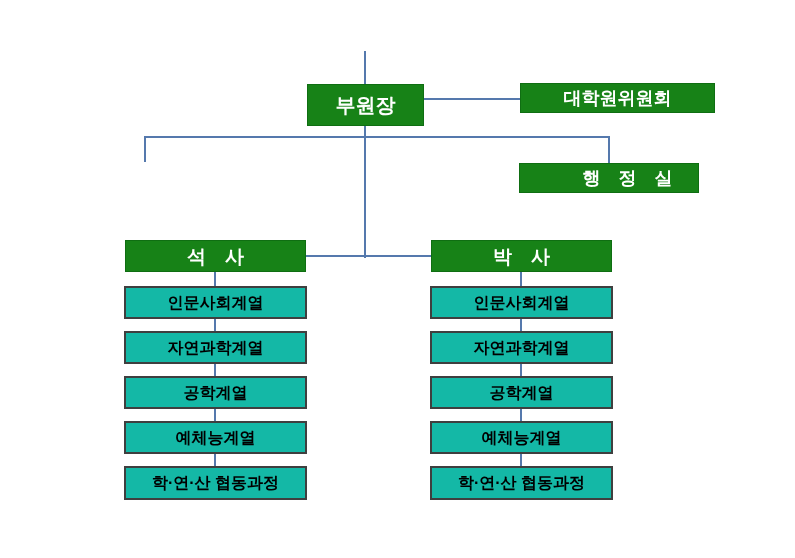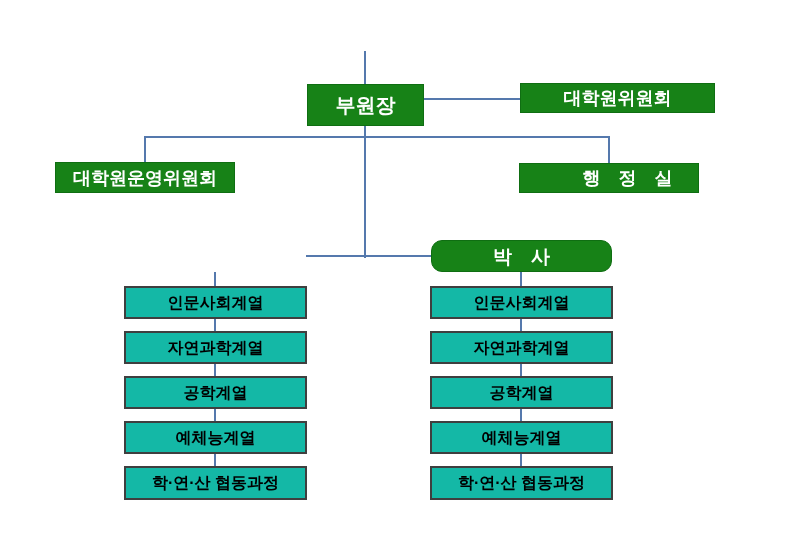--- a/index.html
+++ b/index.html
@@ -66,32 +66,32 @@
   <div class="vline" style="left:520px; top:319px; height:12px;"></div>
   <div class="vline" style="left:520px; top:364px; height:12px;"></div>
   <div class="vline" style="left:520px; top:409px; height:12px;"></div>
   <div class="vline" style="left:520px; top:454px; height:12px;"></div>
 
 
   <div class="box gbox" style="left:307px; top:84px;  width:117px; height:42px; font-size:20px;">부원장</div>
 
   <div class="box gbox" style="left:520px; top:83px;  width:195px; height:30px; font-size:18px;">대학원위원회</div>
 
-  <div class="box gbox" style="left:55px;  top:162px; width:180px; height:31px; font-size:18px;">대학원운영위원회</div>
 
   <div class="box gbox" style="left:519px; top:163px; width:180px; height:30px; font-size:18px;padding-left:37px;">행　정　실</div>
 
+  <div class="box gbox" style="left:125px; top:240px; width:181px; height:32px; font-size:19px;">석　사</div>
 
   <div class="box wbox" style="left:124px; top:286px; width:183px; height:33px;">인문사회계열</div>
   <div class="box wbox" style="left:124px; top:331px; width:183px; height:33px;">자연과학계열</div>
   <div class="box wbox" style="left:124px; top:376px; width:183px; height:33px;">공학계열</div>
   <div class="box wbox" style="left:124px; top:421px; width:183px; height:33px;">예체능계열</div>
   <div class="box wbox" style="left:124px; top:466px; width:183px; height:34px;">학·연·산 협동과정</div>
 
-  <div class="box gbox" style="left:431px; top:240px; width:181px; height:32px; font-size:19px;border-radius:11px;">박　사</div>
+  <div class="box gbox" style="left:431px; top:240px; width:181px; height:32px; font-size:19px;">박　사</div>
 
   <div class="box wbox" style="left:430px; top:286px; width:183px; height:33px;">인문사회계열</div>
   <div class="box wbox" style="left:430px; top:331px; width:183px; height:33px;">자연과학계열</div>
   <div class="box wbox" style="left:430px; top:376px; width:183px; height:33px;">공학계열</div>
   <div class="box wbox" style="left:430px; top:421px; width:183px; height:33px;">예체능계열</div>
   <div class="box wbox" style="left:430px; top:466px; width:183px; height:34px;">학·연·산 협동과정</div>
 
 </div>
 
 </body></html>

